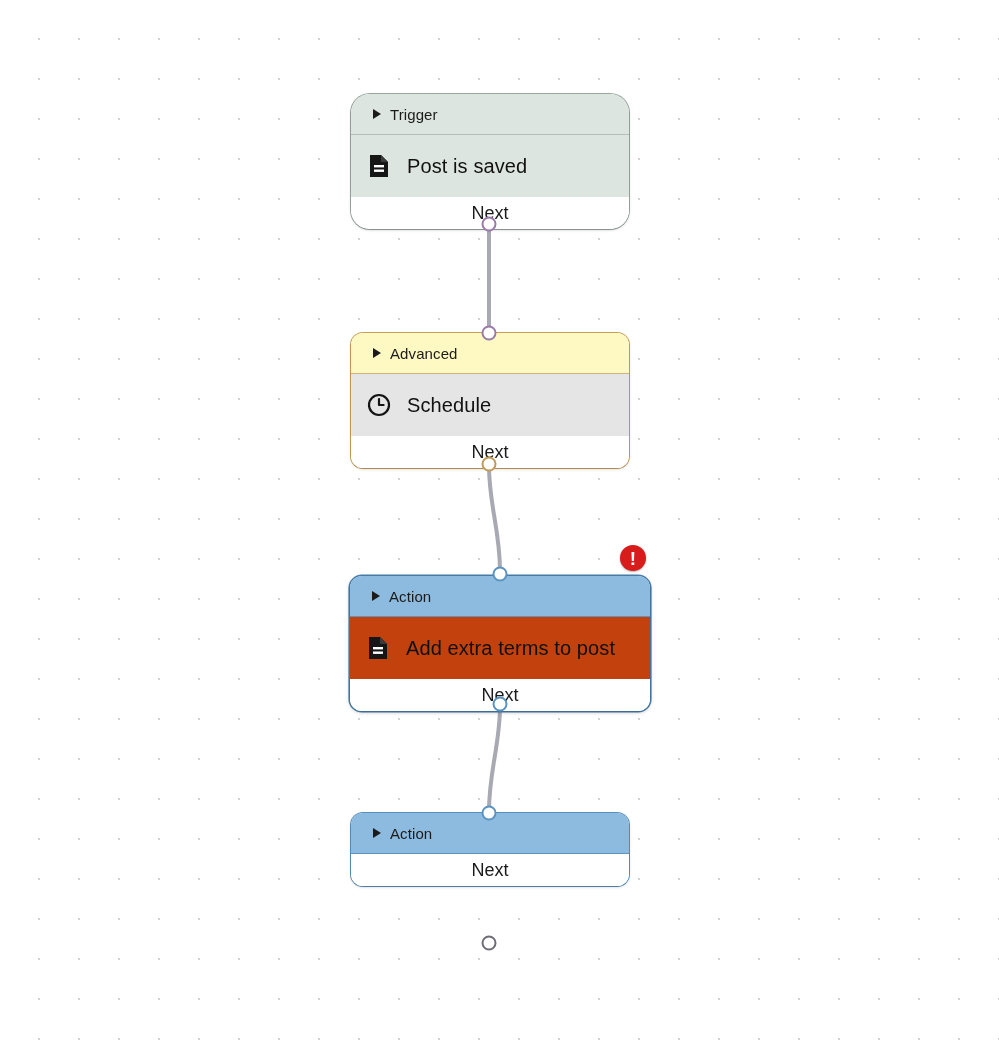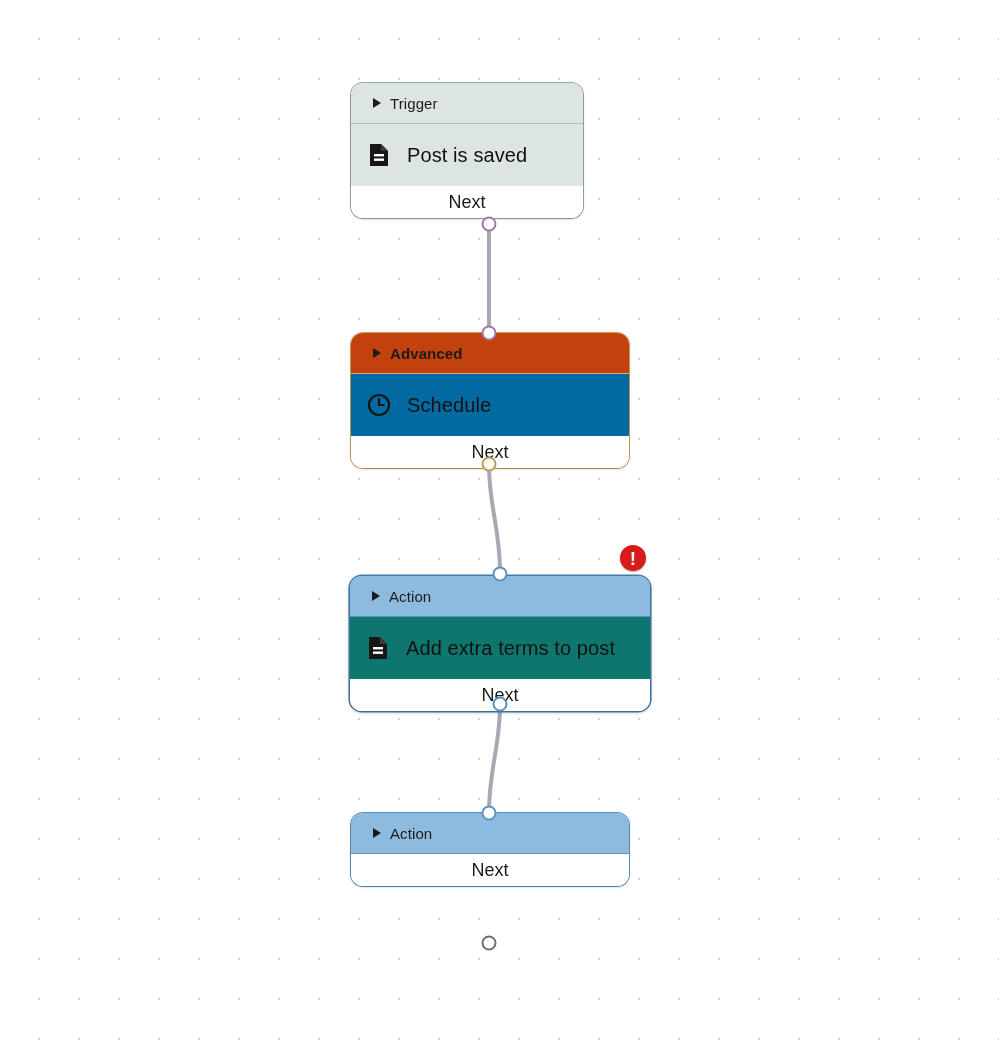--- a/index.html
+++ b/index.html
@@ -101,28 +101,28 @@
     color: #1b1b1b;
   }
 
   
   .theme-trigger .node-header { background: #dde5e0; }
   .theme-trigger .node-body   { background: #dde5e0; }
   .theme-trigger .node-divider{ background: #b3beb8; }
   .theme-trigger { box-shadow: 0 1px 3px rgba(0,0,0,0.22), 0 0 0 1px #9eaba4; }
 
   
-  .theme-advanced .node-header { background: #c2410c; font-weight: bold; }
-  .theme-advanced .node-body   { background: #0369a1; text-align: center; }
+  .theme-advanced .node-header { background: #fef9c3; }
+  .theme-advanced .node-body   { background: #e5e5e5; text-align: center; }
   .theme-advanced .node-divider{ background: #d4b378; }
   .theme-advanced { box-shadow: 0 1px 3px rgba(0,0,0,0.22), 0 0 0 1px #cfa458; }
 
   
   .theme-action .node-header { background: #8cbbdf; }
-  .theme-action .node-body   { background: #0f766e; }
+  .theme-action .node-body   { background: #c2410c; }
   .theme-action .node-divider{ background: #5f93bb; }
   .theme-action { box-shadow: 0 1px 3px rgba(0,0,0,0.22), 0 0 0 1px #5b93c0; }
 
   
   .theme-action.is-selected { box-shadow: 0 1px 4px rgba(0,0,0,0.3), 0 0 0 1.6px #4b85b5; }
 
   
   .port {
     position: absolute;
     width: 15px;
@@ -161,21 +161,21 @@
 <body>
 
 <div id="canvas">
 
   <svg id="edges" viewBox="0 0 999 1049" width="999" height="1049">
     <path d="M 489,226 L 489,331"></path>
     <path d="M 489,466 C 489,505 500,530 500,571"></path>
     <path d="M 500,706 C 500,745 489,771 489,811"></path>
   </svg>
 
-  <div class="node theme-trigger" style="left:351px; top:83px; width:232px;">
+  <div class="node theme-trigger" style="left:351px; top:94px; width:278px;border-radius:19px;">
     <div class="node-header">
       <span class="disclosure"></span>
       <span>Trigger</span>
     </div>
     <div class="node-divider"></div>
     <div class="node-body">
       <span class="node-icon">
         <svg width="22" height="24" viewBox="0 0 22 24" aria-hidden="true">
           <path d="M2 1 h11 l7 7 v15 H2 Z" fill="#161616"></path>
           <path d="M13 1 l7 7 h-7 Z" fill="#3a3a3a"></path>

